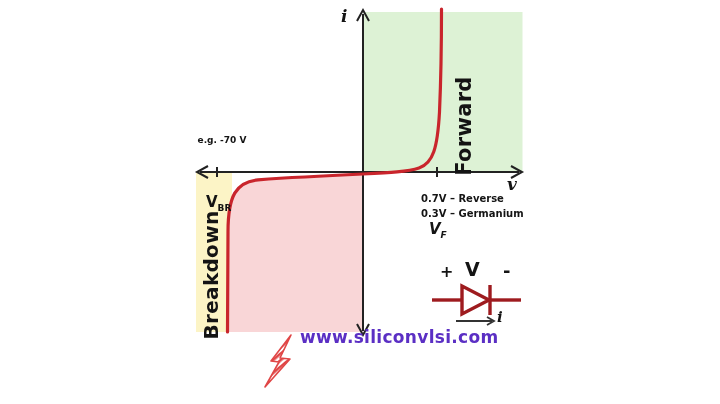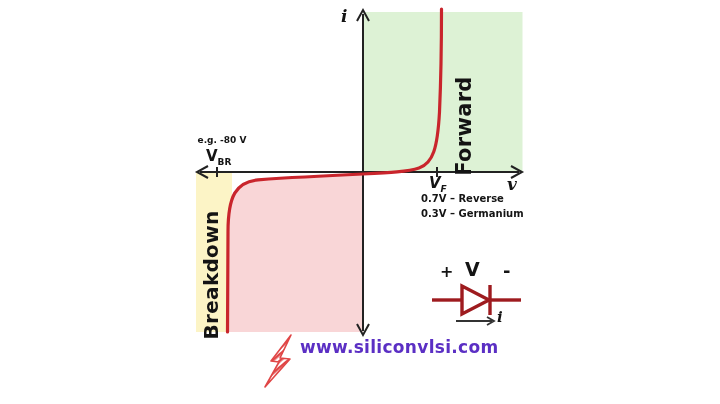--- a/index.html
+++ b/index.html
@@ -2,21 +2,21 @@
 <html style="--forward_green: #ddf2d5; --reverse_pink: #f9d6d7; --breakdown_yellow: #fcf4c6; --curve_red: #c9252c; --diode_red: #9e1b1f; --axis_dark: #222222; --website_purple: #5b2fc4; --logo_red: #e04646;"><head>
 <meta charset="utf-8">
 <style>
   html,body{margin:0;padding:0;background:#ffffff;}
   .stage{position:relative;width:720px;height:404px;background:#fff;overflow:hidden;
          font-family:"DejaVu Sans", sans-serif;}
   .stage svg{position:absolute;left:0;top:0;}
   .lbl{position:absolute;color:#141414;white-space:nowrap;}
   .math{font-family:"DejaVu Serif", serif;font-style:italic;font-weight:bold;font-size:17px;}
   .axis-note{font-weight:bold;font-size:9px;width:56px;text-align:center;}
-  .vlabel{font-weight:bold;font-size:15px;}
+  .vlabel{font-weight:bold;font-size:15px;margin-top:46px;}
   .vlabel sub{font-size:60%;font-weight:bold;}
   .region-label{font-weight:bold;font-size:21px;letter-spacing:0.3px;}
   .rotated{transform:rotate(-90deg);text-align:center;}
   .small-note{font-weight:bold;font-size:10px;}
   .diode-sign{font-weight:bold;font-size:16px;}
   .diode-v{font-weight:bold;font-size:19px;}
   .diode-i{font-family:"DejaVu Serif", serif;font-style:italic;font-weight:bold;font-size:15px;}
   .website{font-weight:bold;font-size:17px;color:var(--website_purple,#5b2fc4);letter-spacing:0.3px;}
 </style>
 </head>
@@ -60,30 +60,30 @@
       <line x1="456" y1="321" x2="492" y2="321"></line>
       <polyline points="487,317 494,321 487,325"></polyline>
     </g>
 
     <path d="M291,335 L271,361 L279,362 L265,387 L290,359 L280,358 Z" fill="url(#boltStripes)" style="stroke:var(--logo_red,#e04646)" stroke-width="1.6" stroke-linejoin="round"></path>
   </svg>
 
   <div class="lbl math" style="left:341px;top:6px;">i</div>
   <div class="lbl math" style="left:507px;top:174px;">v</div>
 
-  <div class="lbl axis-note" style="left:194px;top:135px;">e.g. -80 V</div>
+  <div class="lbl axis-note" style="left:194px;top:135px;">e.g. -70 V</div>
   <div class="lbl vlabel" style="left:206px;top:147px;"><span>V</span><sub>BR</sub></div>
 
   <div class="lbl vlabel" style="left:429px;top:174px;font-style:italic;"><span>V</span><sub>F</sub></div>
   <div class="lbl small-note" style="left:421px;top:193px;">0.7V – Reverse</div>
   <div class="lbl small-note" style="left:421px;top:208px;">0.3V – Germanium</div>
 
   <div class="lbl region-label rotated" style="left:404px;top:112px;width:120px;height:28px;line-height:28px;">Forward</div>
   <div class="lbl region-label rotated" style="left:141px;top:261px;width:140px;height:28px;line-height:28px;font-size:20px;">Breakdown</div>
 
   <div class="lbl diode-sign" style="left:440px;top:262px;">+</div>
   <div class="lbl diode-v" style="left:465px;top:258px;">V</div>
   <div class="lbl diode-sign" style="left:503px;top:260px;font-size:18px;">-</div>
   <div class="lbl diode-i" style="left:497px;top:308px;">i</div>
 
-  <div class="lbl website" style="left:300px;top:337px;">www.siliconvlsi.com</div>
+  <div class="lbl website" style="left:300px;top:327px;">www.siliconvlsi.com</div>
 
 </div>
 
 </body></html>

